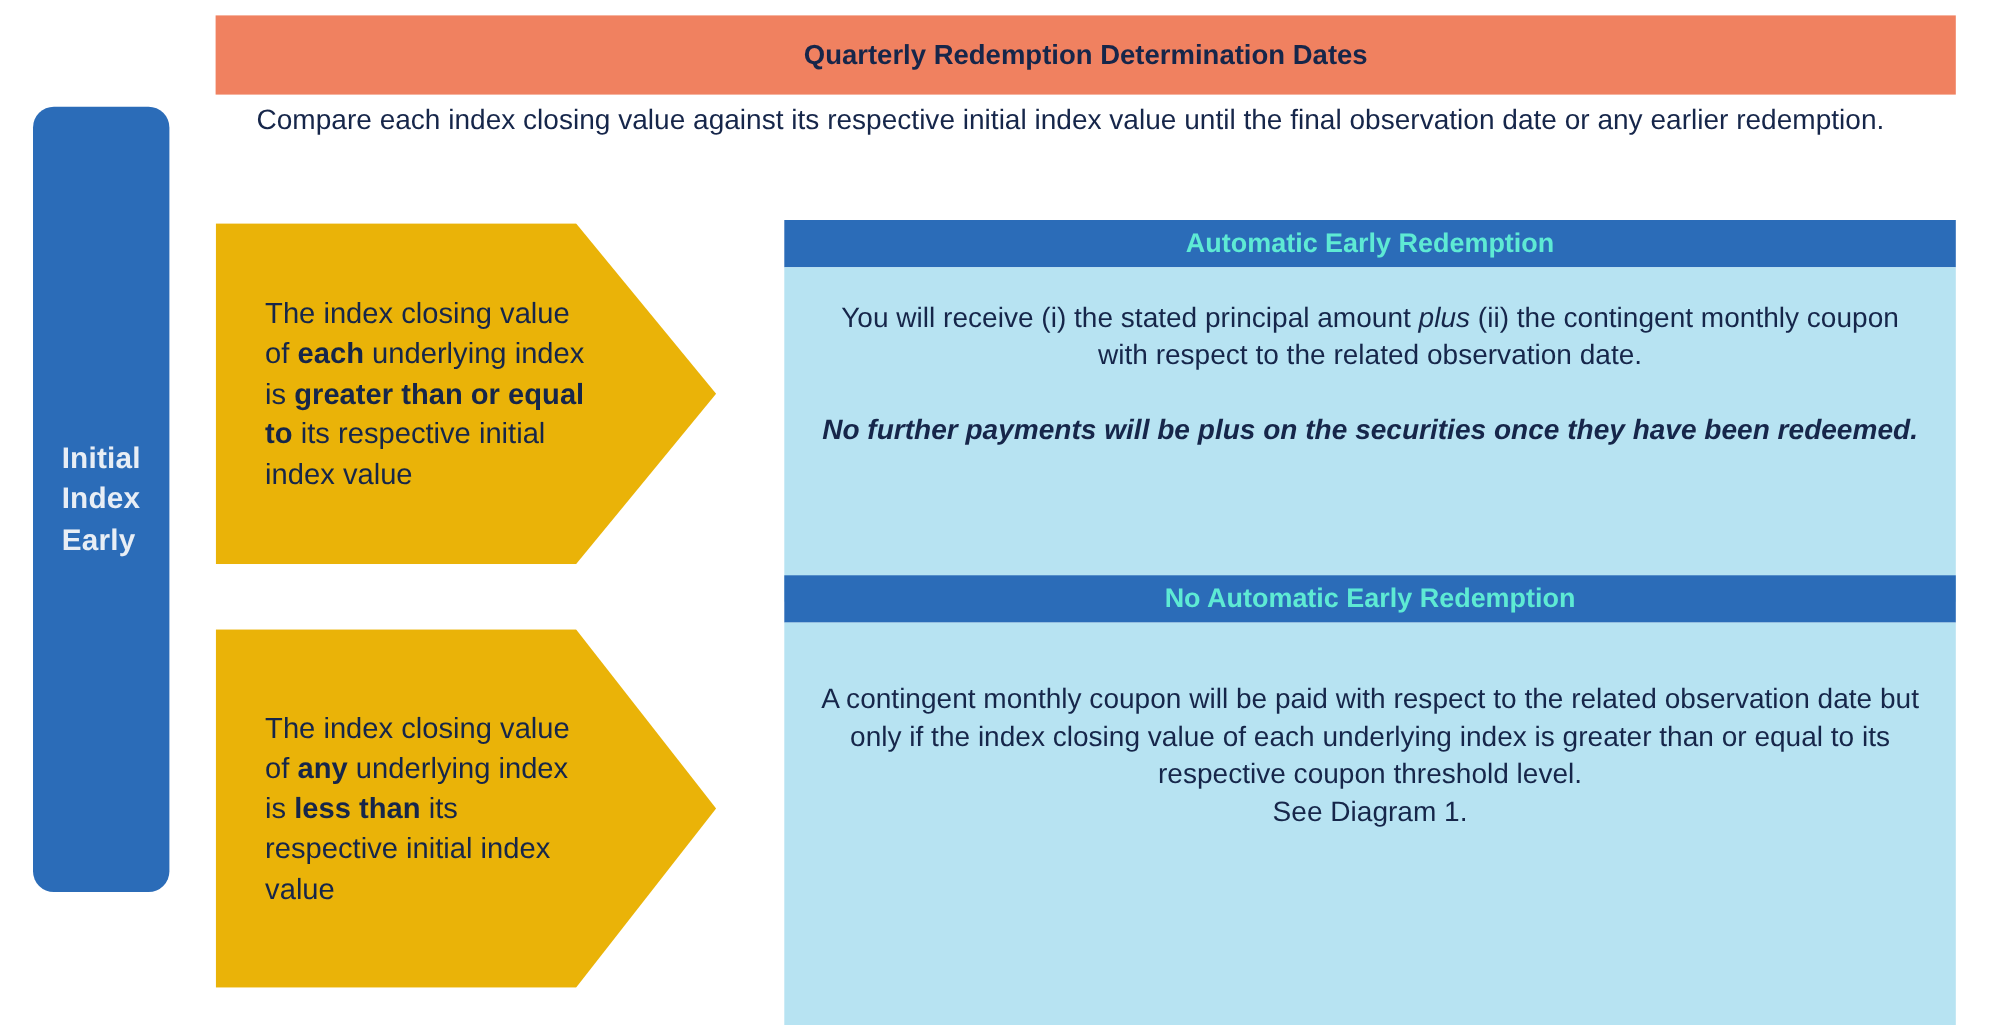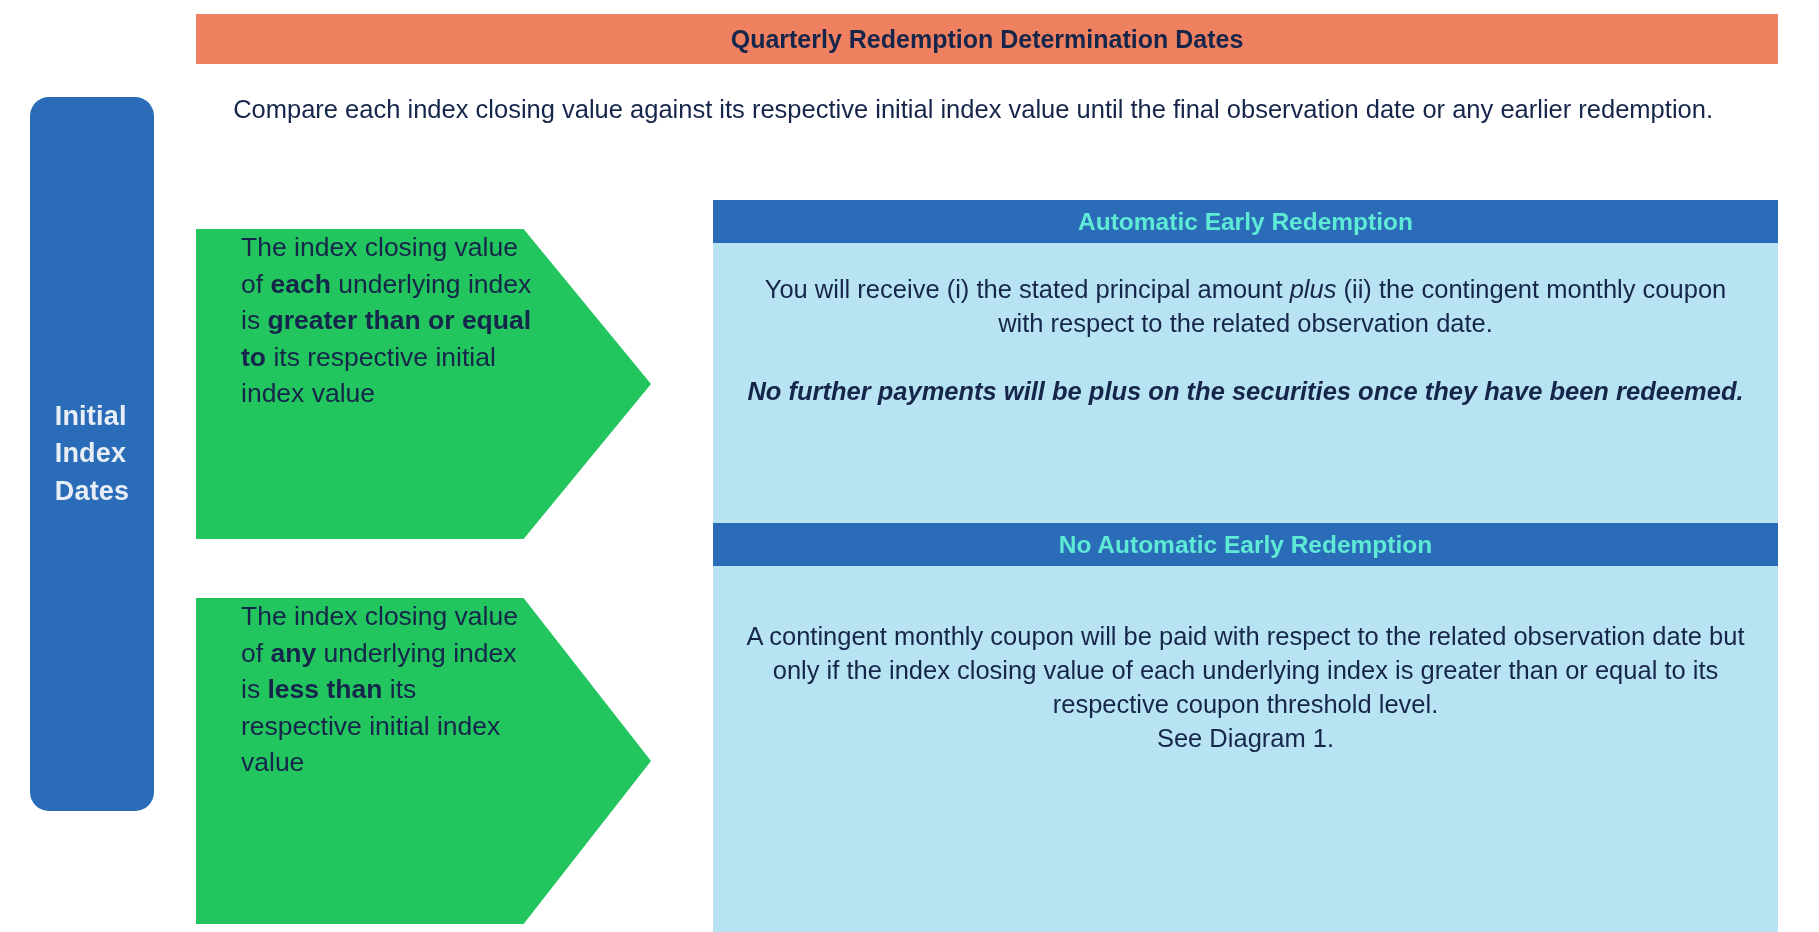--- a/index.html
+++ b/index.html
@@ -44,21 +44,21 @@
     text-align: left;
     letter-spacing: .2px;
   }
 
   
   .title-banner {
     position: absolute;
     left: 196px;
     top: 14px;
     width: 1582px;
-    height: 50px;
+    height: 72px;
     background: #f08160;
     display: flex;
     align-items: center;
     justify-content: center;
   }
   .title-banner-text {
     font-size: 25px;
     font-weight: bold;
     color: #16264a;
     text-align: center;
@@ -74,26 +74,25 @@
     line-height: 1.33;
     color: #16264a;
     text-align: right;
   }
 
   
   .arrow {
     position: absolute;
     left: 196px;
     width: 455px;
-    background: #22c55e;
+    background: #eab308;
     -webkit-clip-path: polygon(0 0, 72% 0, 100% 50%, 72% 100%, 0 100%);
     clip-path: polygon(0 0, 72% 0, 100% 50%, 72% 100%, 0 100%);
     display: flex;
-    align-items: flex-start;
-    margin-top: 26px;
+    align-items: center;
   }
   .arrow-1 { top: 203px; height: 310px; }
   .arrow-2 { top: 572px; height: 326px; }
   .arrow-text {
     width: 300px;
     margin-left: 45px;
     font-size: 26.5px;
     line-height: 1.38;
     color: #16264a;
   }
@@ -154,21 +153,21 @@
   <div class="title-banner">
     <div class="title-banner-text">Quarterly Redemption Determination Dates</div>
   </div>
 
   <div class="intro">Compare each index closing value against its respective initial index value until the final observation date or any earlier redemption.</div>
 
   <div class="initial-bar">
     <div class="initial-bar-label">
       <div>Initial</div>
       <div>Index</div>
-      <div>Dates</div>
+      <div>Early</div>
     </div>
   </div>
 
   <div class="arrow arrow-1">
     <div class="arrow-text">
       <span>The index closing value of </span><b>each</b><span> underlying index is </span><b>greater than or equal to</b><span> its respective initial index value</span>
     </div>
   </div>
 
   <div class="arrow arrow-2">

